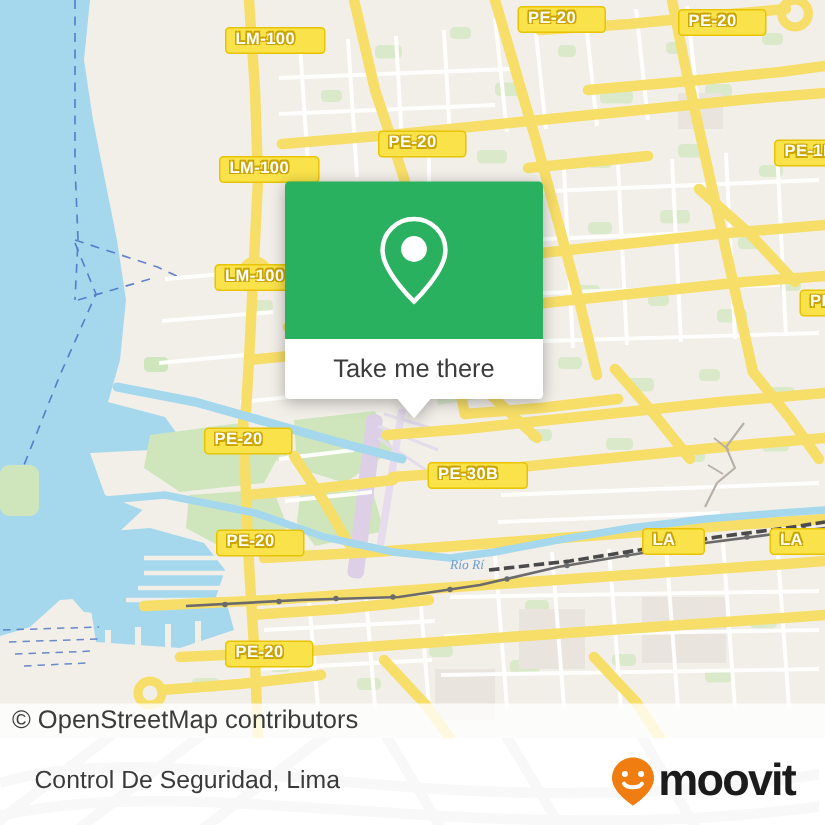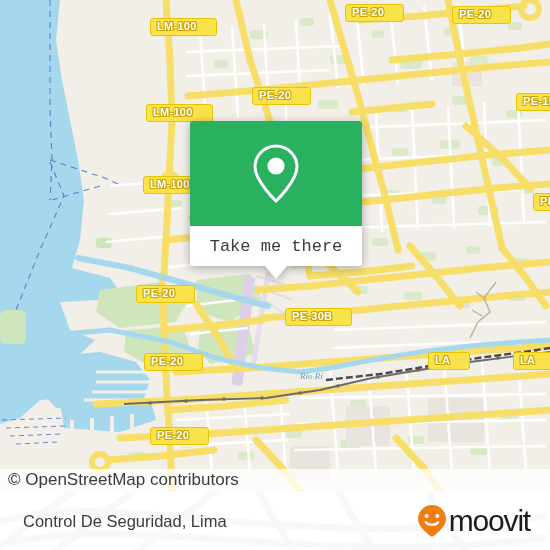--- a/index.html
+++ b/index.html
@@ -69,21 +69,20 @@
     display:flex;align-items:center;justify-content:center;
   }
   .popup-foot{
     background:#ffffff;
     height:40px;
     border-radius:0 0 3px 3px;
     display:flex;align-items:center;justify-content:center;
     color:#3c3c3c;
     font-size:17px;
     position:relative;
-    font-family:Liberation Mono, monospace;
   }
   .popup-tail{
     position:absolute;
     left:50%;top:100%;
     width:0;height:0;
     margin-left:-11px;
     border-left:11px solid transparent;
     border-right:11px solid transparent;
     border-top:13px solid #ffffff;
   }
@@ -100,21 +99,21 @@
     position:absolute;left:23px;top:50%;
     transform:translateY(-50%);
     font-size:16.5px;color:#3a3a3a;white-space:nowrap;
   }
   .brand{
     position:absolute;right:16px;top:50%;
     transform:translateY(-50%);
     display:flex;align-items:center;
   }
   .brand-word{
-    font-size:30px;font-weight:normal;color:#1b1b1b;
+    font-size:30px;font-weight:bold;color:#1b1b1b;
     letter-spacing:-1.2px;line-height:30px;margin-left:2px;
   }
 </style>
 </head>
 <body>
 
 <div class="app">
 
   <div class="map">
 

